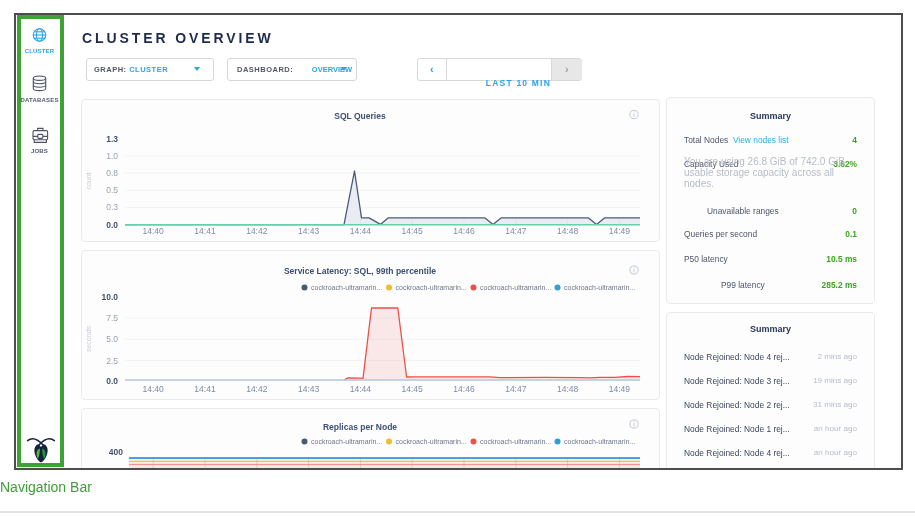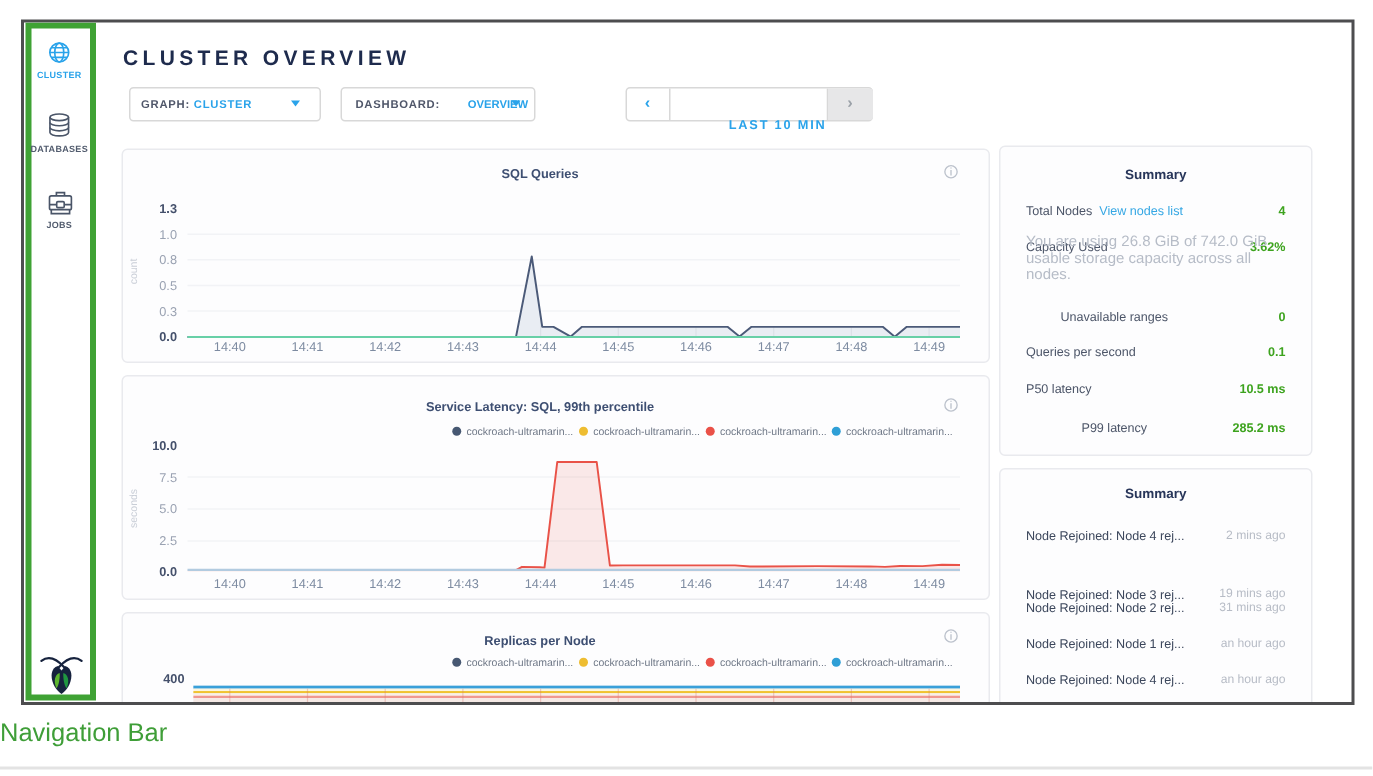--- a/index.html
+++ b/index.html
@@ -13,21 +13,21 @@
 .btn { position:absolute; top:43px; height:23px; background:#fff; border:1px solid #d8d8d8; border-radius:3px; font-size:7.5px; font-weight:bold; letter-spacing:0.5px; line-height:21px; white-space:nowrap; }
 .blue { color:#2aa3ea; }
 .dgray { color:#50576a; }
 caret { display:block; width:0; height:0; border-left:3.5px solid transparent; border-right:3.5px solid transparent; border-top:4.5px solid #2aa3ea; }
 
 .srow { position:absolute; left:17px; right:17px; font-size:8.4px; color:#4c5568; }
 .srow .val { position:absolute; right:0; top:0; font-weight:bold; color:#3da31e; }
 .ctitle { position:absolute; left:0; width:100%; text-align:center; font-weight:bold; color:#28365a; font-size:9px; }
 .erow { position:absolute; left:17px; right:17px; font-size:8.4px; color:#3c475c; }
 .erow .tm { position:absolute; right:0; top:0.6px; font-size:8.1px; color:#b7bcc6; }
-#navbar-caption { position:absolute; left:0px; top:478.5px; font-size:17px; color:#3f9e38; }
+#navbar-caption { position:absolute; left:0px; top:478.5px; font-size:14px; color:#3f9e38; }
 #bottomline { position:absolute; left:0; top:511px; width:915px; height:2px; background:#e3e3e3; }
 </style>
 </head>
 <body>
 <div id="app">
   <div id="greenbox"></div>
 
   <svg id="sidebar" class="abs" style="left:0;top:0;" width="60" height="453" viewBox="0 0 60 453">
 
     <g stroke="#2aa3ea" stroke-width="1.1" fill="none">
@@ -88,21 +88,21 @@
     <div class="srow" style="top:58px; font-size:10px; color:#b6bcc7; line-height:11px;">You are using 26.8 GiB of 742.0 GiB usable storage capacity across all nodes.</div>
     <div class="srow" style="top:108.5px;padding-left:23px;">Unavailable ranges<span class="val">0</span></div>
     <div class="srow" style="top:131px;">Queries per second<span class="val">0.1</span></div>
     <div class="srow" style="top:156.5px;">P50 latency<span class="val">10.5 ms</span></div>
     <div class="srow" style="top:182.5px;padding-left:37px;">P99 latency<span class="val">285.2 ms</span></div>
   </div>
 
   <div class="card" id="events" style="left:650px; top:296.5px; width:209px; height:175px;">
     <div class="ctitle" style="top:11px;">Summary</div>
     <div class="erow" style="top:39px;">Node Rejoined: Node 4 rej...<span class="tm">2 mins ago</span></div>
-    <div class="erow" style="top:63px;margin-top:15px;">Node Rejoined: Node 3 rej...<span class="tm">19 mins ago</span></div>
+    <div class="erow" style="top:63px;">Node Rejoined: Node 3 rej...<span class="tm">19 mins ago</span></div>
     <div class="erow" style="top:87px;">Node Rejoined: Node 2 rej...<span class="tm">31 mins ago</span></div>
     <div class="erow" style="top:111px;">Node Rejoined: Node 1 rej...<span class="tm">an hour ago</span></div>
     <div class="erow" style="top:135px;">Node Rejoined: Node 4 rej...<span class="tm">an hour ago</span></div>
   </div>
 
   <svg id="charts" class="abs" style="left:0;top:0;" width="885" height="453" viewBox="0 0 885 453">
     <style>
       .ct { font:bold 8.5px "Liberation Sans",sans-serif; fill:#3e4f72; }
       .yl { font:8.5px "Liberation Sans",sans-serif; fill:#9aa2b2; }
       .ylb { font:bold 8.5px "Liberation Sans",sans-serif; fill:#44506b; }

